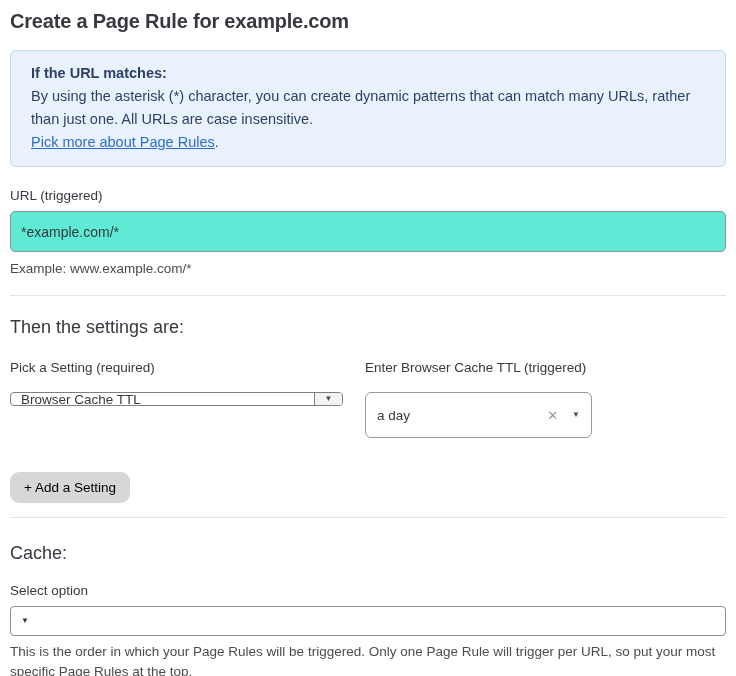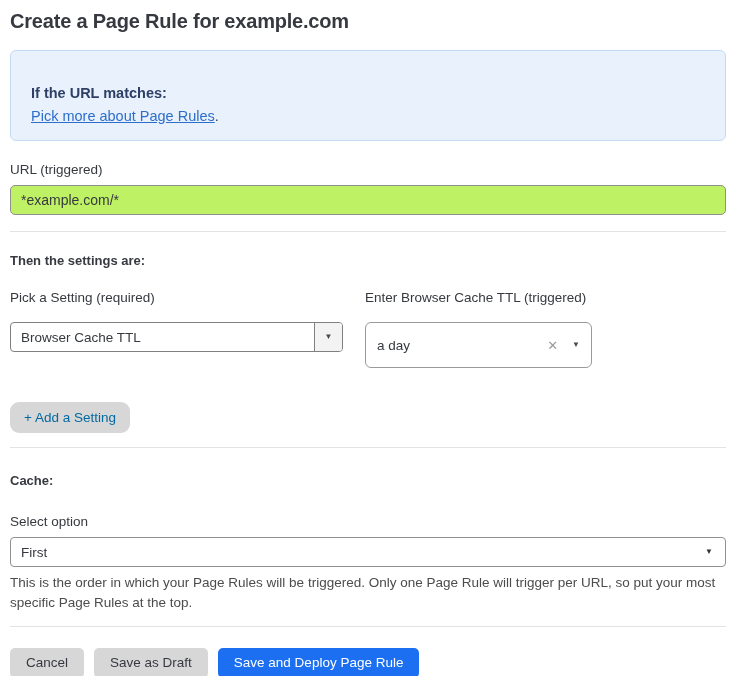--- a/index.html
+++ b/index.html
@@ -22,81 +22,81 @@
   .info-box {
     margin-top: 17px;
     background: #e9f2fc;
     border: 1px solid #c3dcf3;
     border-radius: 6px;
     padding: 11px 20px 12px;
     color: #2e3f66;
     font-size: 14.5px;
     line-height: 23px;
   }
-  .info-heading { font-weight: bold; margin-top: 20px; }
+  .info-heading { font-weight: bold; }
   .info-link {
     color: #2d6ecb;
     text-decoration: underline;
     cursor: pointer;
   }
 
   .field-label {
     font-size: 13.5px;
     color: #36393f;
     margin: 21px 0 8px;
   }
 
   .text-input {
     width: 100%;
-    height: 30px;
+    height: 41px;
     border: 1px solid #909090;
     border-radius: 5px;
     padding: 0 10px;
     font-size: 14px;
     color: #36393f;
     font-family: "Liberation Sans", sans-serif;
-    background: #bef264;
+    background: #5eead4;
     outline: none;
   }
 
   .helper {
     font-size: 13.5px;
     color: #4c4c4c;
     margin-top: 7px;
     line-height: 20px;
   }
 
   hr.divider {
     border: none;
     border-top: 1px solid #e3e3e3;
     margin: 16px 0 0;
   }
 
   .section-heading {
-    font-size: 13px;
-    font-weight: bold;
+    font-size: 18px;
+    font-weight: normal;
     color: #36393f;
     margin-top: 21px;
   }
 
   .settings-row {
     display: flex;
     gap: 22px;
     margin-top: 22px;
   }
   .col-setting { width: 333px; }
   .col-ttl { width: 227px; }
   .select-label {
     font-size: 13.5px;
     color: #36393f;
     margin-bottom: 17px;
   }
 
   .select-box {
-    height: 30px;
+    height: 14px;
     border: 1px solid #7f7f7f;
     border-radius: 4px;
     background: #fff;
     display: flex;
     align-items: stretch;
     cursor: pointer;
     overflow: hidden;
   }
   .select-value {
     flex: 1;
@@ -144,21 +144,21 @@
   }
 
   .add-setting-btn {
     margin-top: 34px;
     display: inline-block;
     background: #d7d7d7;
     border: none;
     border-radius: 9px;
     padding: 8px 14px;
     font-size: 13.5px;
-    color: #0369a1;
+    color: #000000;
     font-family: "Liberation Sans", sans-serif;
     cursor: pointer;
   }
 
   .order-select {
     height: 30px;
     border: 1px solid #909090;
     border-radius: 4px;
     background: #fff;
     display: flex;
@@ -189,25 +189,27 @@
 </style>
 </head>
 <body>
 
 <div class="container">
 
   <h1 class="page-title">Create a Page Rule for example.com</h1>
 
   <div class="info-box">
     <div class="info-heading">If the URL matches:</div>
+    <div><span>By using the asterisk (*) character, you can create dynamic patterns that can match many URLs, rather than just one. All URLs are case insensitive.</span></div>
     <div><span class="info-link">Pick more about Page Rules</span><span>.</span></div>
   </div>
 
   <div class="field-label">URL (triggered)</div>
   <input class="text-input" type="text" value="*example.com/*" style="">
+  <div class="helper">Example: www.example.com/*</div>
 
   <hr class="divider">
 
   <div class="section-heading">Then the settings are:</div>
 
   <div class="settings-row">
     <div class="col-setting">
       <div class="select-label">Pick a Setting (required)</div>
       <div class="select-box">
         <div class="select-value">Browser Cache TTL</div>
@@ -225,23 +227,22 @@
       </div>
     </div>
   </div>
 
   <button class="add-setting-btn">+ Add a Setting</button>
 
   <hr class="divider" style="margin-top:14px;">
 
   <div class="section-heading" style="margin-top:25px;">Cache:</div>
 
-  <div class="field-label" style="margin-top:26px;">Select option</div>
+  <div class="field-label" style="margin-top:19px;">Select option</div>
   <div class="order-select">
-    <div class="combo-value">First</div>
     <span class="caret">▼</span>
   </div>
   <div class="helper" style="margin-top:6px;">This is the order in which your Page Rules will be triggered. Only one Page Rule will trigger per URL, so put your most specific Page Rules at the top.</div>
 
   <hr class="divider" style="margin-top:13px;">
 
   <div class="actions">
     <button class="btn btn-gray">Cancel</button>
     <button class="btn btn-gray">Save as Draft</button>
     <button class="btn btn-blue">Save and Deploy Page Rule</button>

